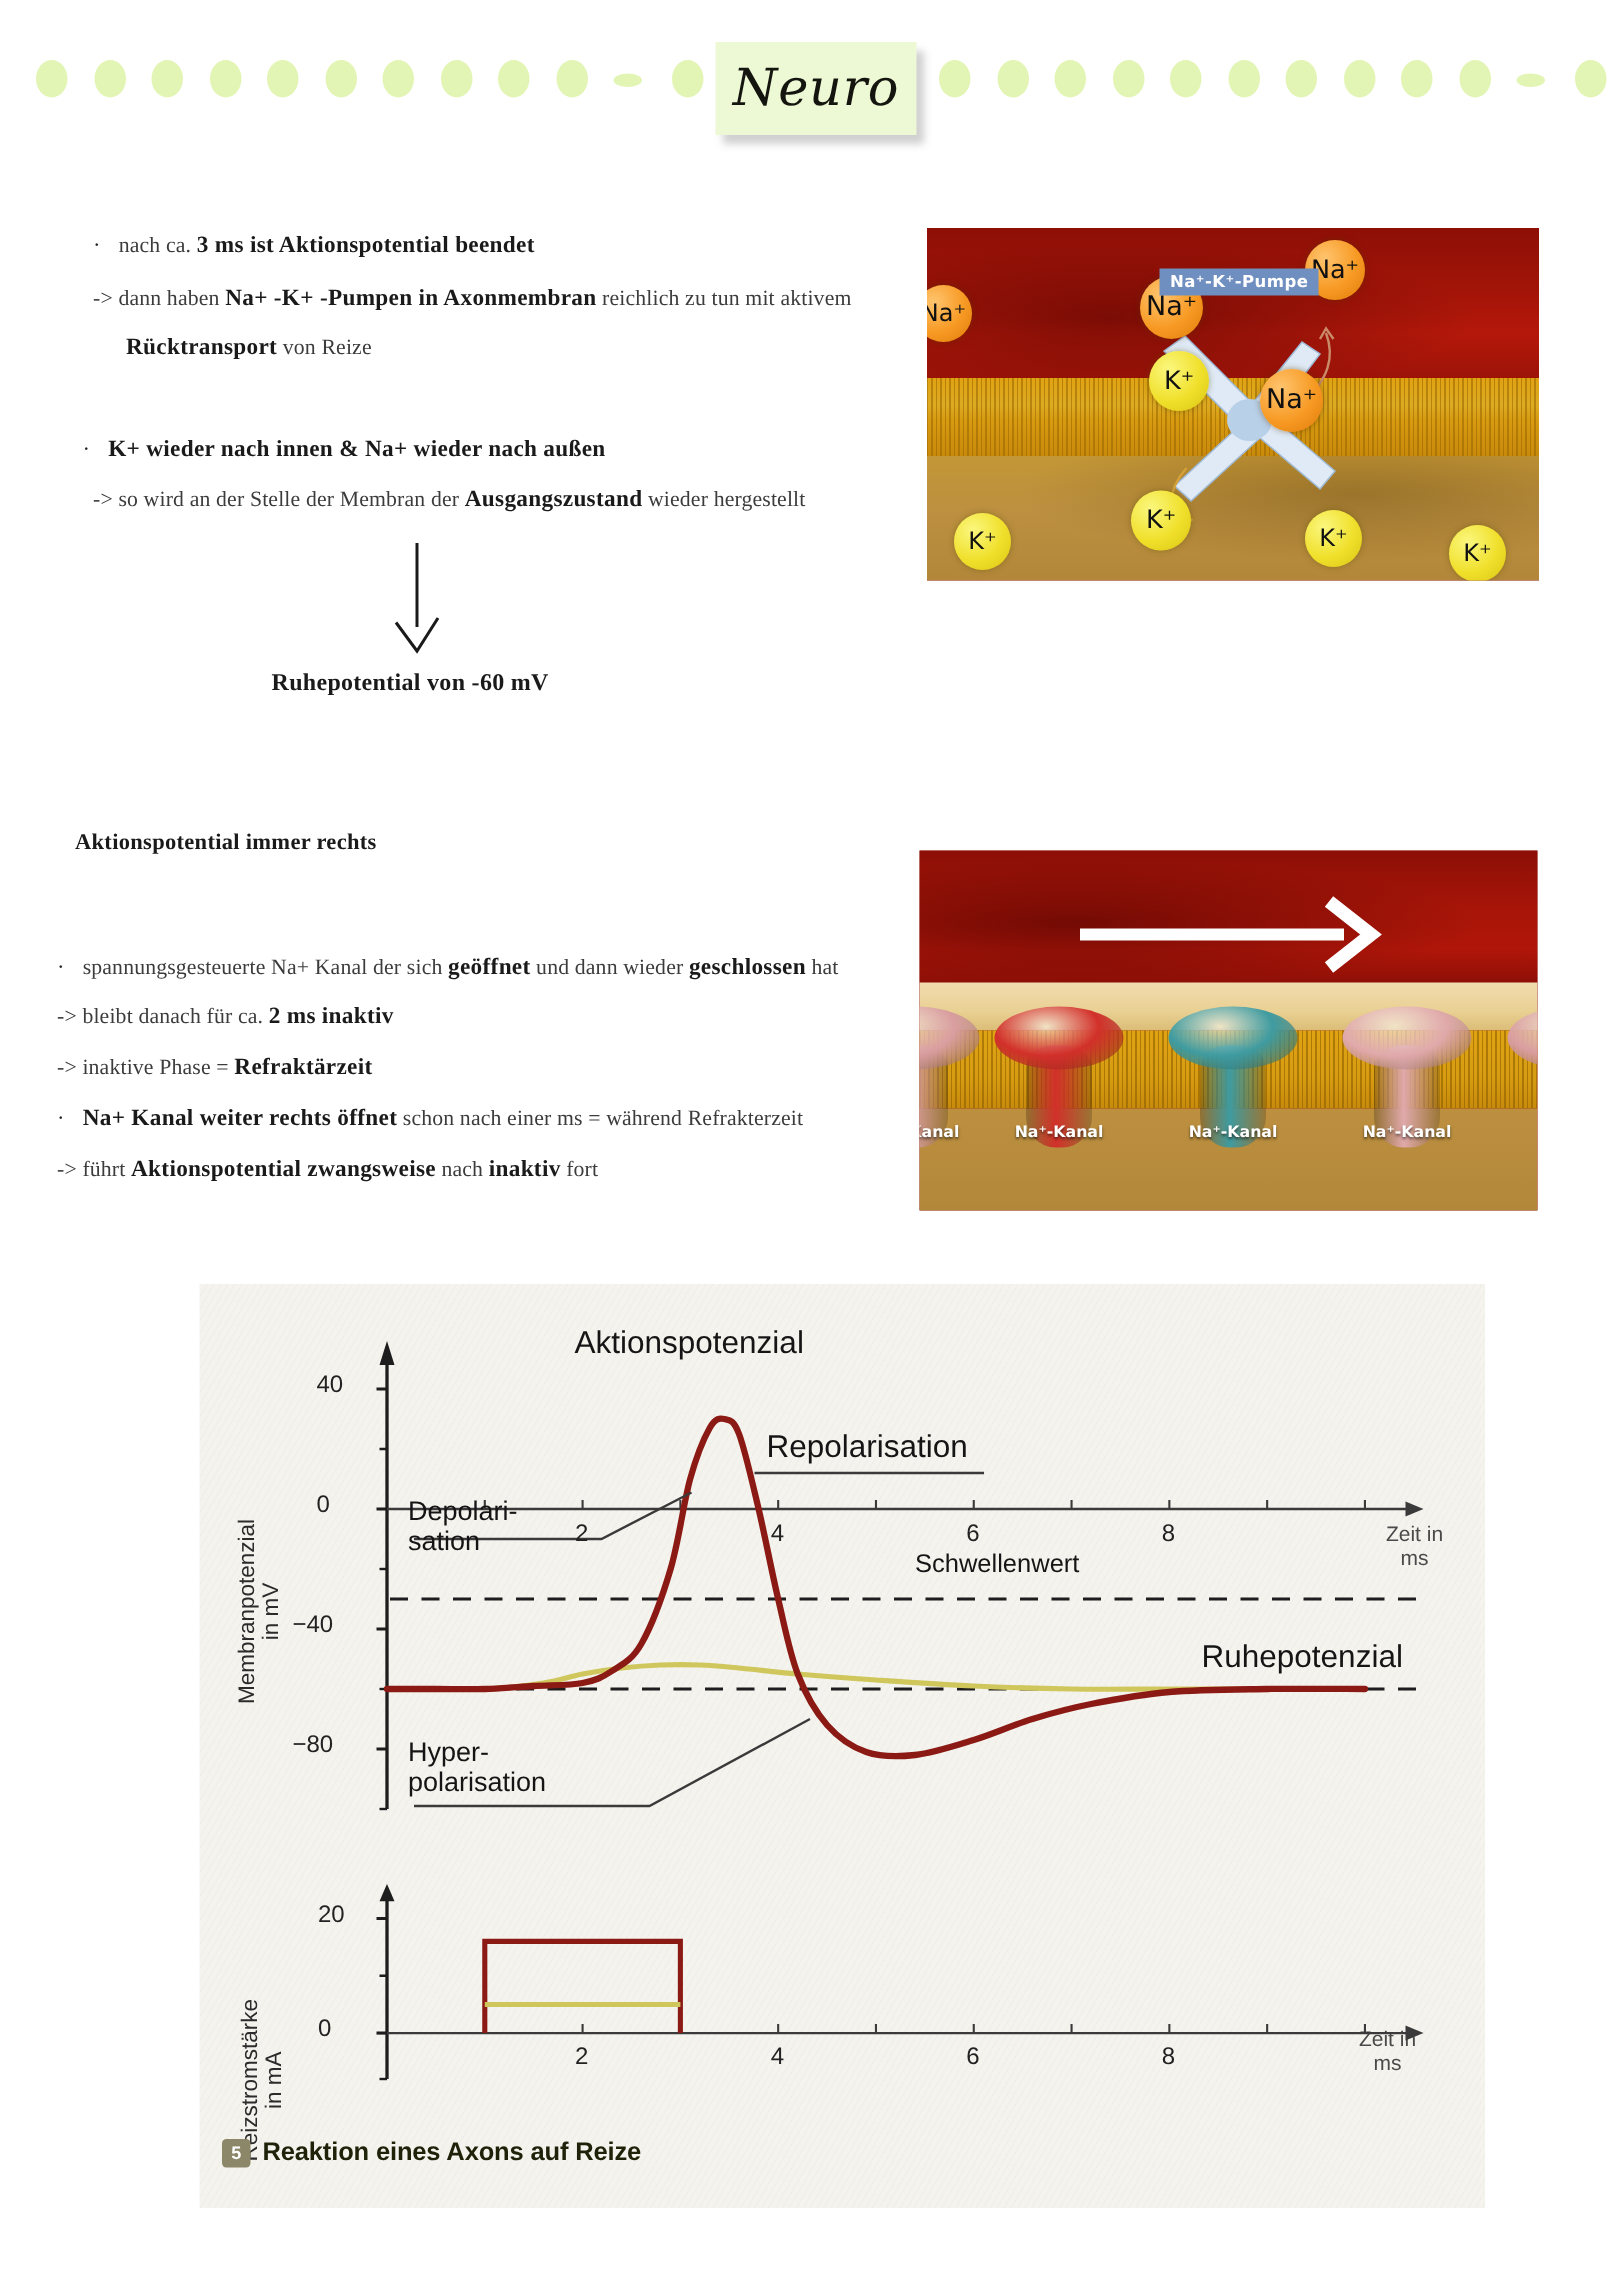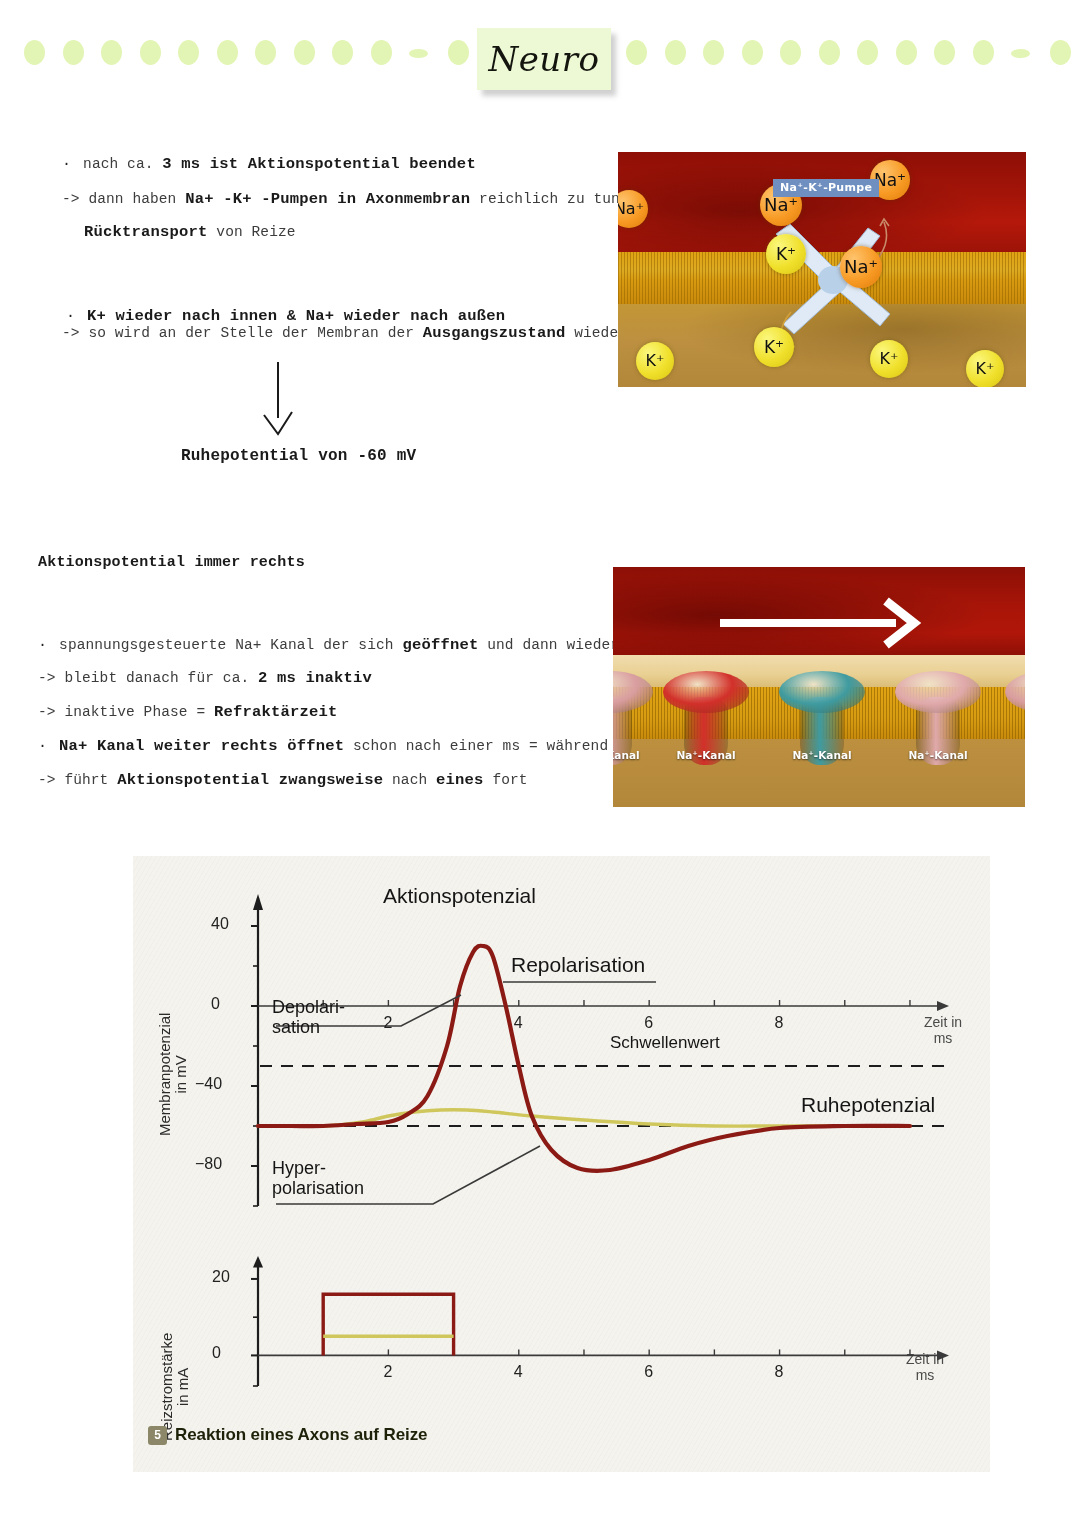--- a/index.html
+++ b/index.html
@@ -56,21 +56,21 @@
     font-family: "DejaVu Serif", serif;
     font-style: italic;
     font-size: 34px;
     color: #151510;
     letter-spacing: 0.5px;
   }
 
   
   .note {
     position: absolute;
-    font-family: Liberation Mono, monospace;
+    font-family: Liberation Serif, serif;
     color: #1a1a1a;
     font-size: 14.5px;
     letter-spacing: 0.1px;
     white-space: nowrap;
     text-align: center;
   }
   .note .b {
     font-weight: bold;
     font-size: 15.5px;
     letter-spacing: 0.2px;
@@ -336,29 +336,29 @@
     </div>
   <div id="neuro-box">
     <div id="neuro-text">Neuro</div>
   </div>
 </div>
 
 <div id="notes-layer">
     <div class="note" style="left: 62px; top: 155px;"><span class="bullet-dot" style="position: static; margin-right: 12px;">·</span><span class="lt">nach ca. </span><span class="b">3 ms ist Aktionspotential beendet</span></div>
     <div class="note" style="left: 62px; top: 190px;"><span class="lt">-&gt; dann haben </span><span class="b">Na+ -K+ -Pumpen in Axonmembran</span><span class="lt"> reichlich zu tun mit aktivem</span></div>
     <div class="note" style="left: 84px; top: 223px;"><span class="b">Rücktransport</span><span class="lt"> von Reize</span></div>
-    <div class="note" style="left: 66px; top: 291px; margin-top: 16px;"><span class="bullet-dot" style="position: static; margin-right: 12px;">·</span><span class="b">K+ wieder nach innen  &amp; Na+ wieder nach außen</span></div>
+    <div class="note" style="left: 55px; top: 291px;"><span class="bullet-dot" style="position: static; margin-right: 12px;">·</span><span class="b">K+ wieder nach innen  &amp; Na+ wieder nach außen</span></div>
     <div class="note" style="left: 62px; top: 324px;"><span class="lt">-&gt; so wird an der Stelle der Membran der </span><span class="b">Ausgangszustand</span><span class="lt"> wieder hergestellt</span></div>
     <div class="note" style="left: 181px; top: 447px;"><span class="b" style="font-size: 16px;">Ruhepotential von -60 mV</span></div>
-    <div class="note" style="left: 38px; top: 554px;"><span class="b" style="font-size: 15px;">Aktionspotential immer rechts</span></div>
+    <div class="note" style="left: 50px; top: 554px;"><span class="b" style="font-size: 15px;">Aktionspotential immer rechts</span></div>
     <div class="note" style="left: 38px; top: 636px;"><span class="bullet-dot" style="position: static; margin-right: 12px;">·</span><span class="lt">spannungsgesteuerte Na+ Kanal der sich </span><span class="b">geöffnet</span><span class="lt"> und dann wieder </span><span class="b">geschlossen</span><span class="lt"> hat</span></div>
     <div class="note" style="left: 38px; top: 669px;"><span class="lt">-&gt; bleibt danach für ca. </span><span class="b">2 ms inaktiv</span></div>
     <div class="note" style="left: 38px; top: 703px;"><span class="lt">-&gt; inaktive Phase = </span><span class="b">Refraktärzeit</span></div>
     <div class="note" style="left: 38px; top: 737px;"><span class="bullet-dot" style="position: static; margin-right: 12px;">·</span><span class="b">Na+ Kanal weiter rechts öffnet</span><span class="lt"> schon nach einer ms = während Refrakterzeit</span></div>
-    <div class="note" style="left: 38px; top: 771px;"><span class="lt">-&gt; führt </span><span class="b">Aktionspotential zwangsweise</span><span class="lt"> nach </span><span class="b">eines</span><span class="lt"> fort</span></div>
+    <div class="note" style="left: 38px; top: 771px;"><span class="lt">-&gt; führt </span><span class="b">Aktionspotential zwangsweise</span><span class="lt"> nach </span><span class="b">inaktiv</span><span class="lt"> fort</span></div>
   </div>
 
 <svg id="down-arrow" viewBox="0 0 60 80">
   <line x1="28" y1="2" x2="28" y2="58" stroke="#1a1a1a" stroke-width="2"></line>
   <polyline points="14,55 28,74 42,52" fill="none" stroke="#1a1a1a" stroke-width="2"></polyline>
 </svg>
 
 <div id="img-pump">
   <div class="pump-extra"></div>
   <div class="pump-membrane"></div>

